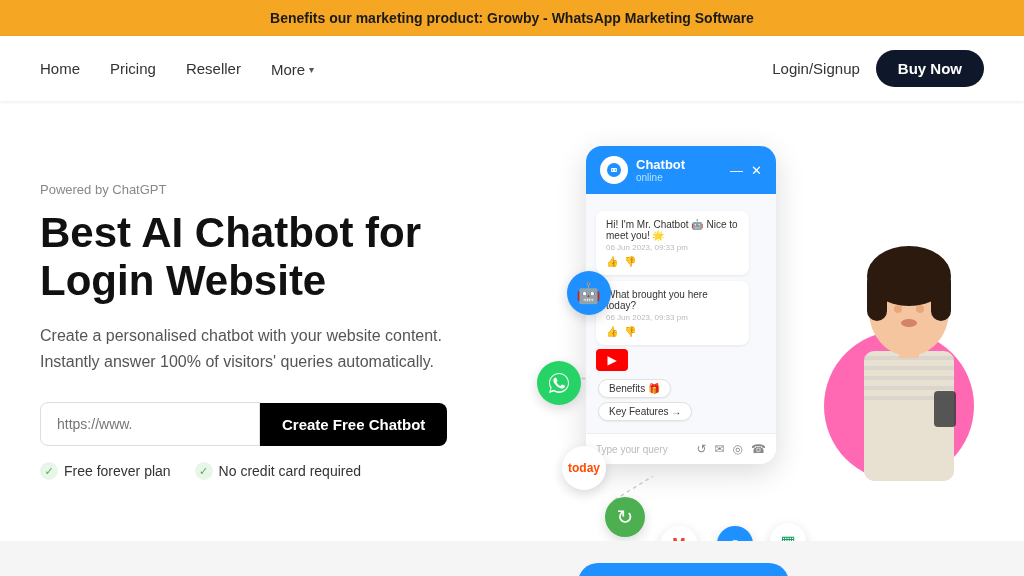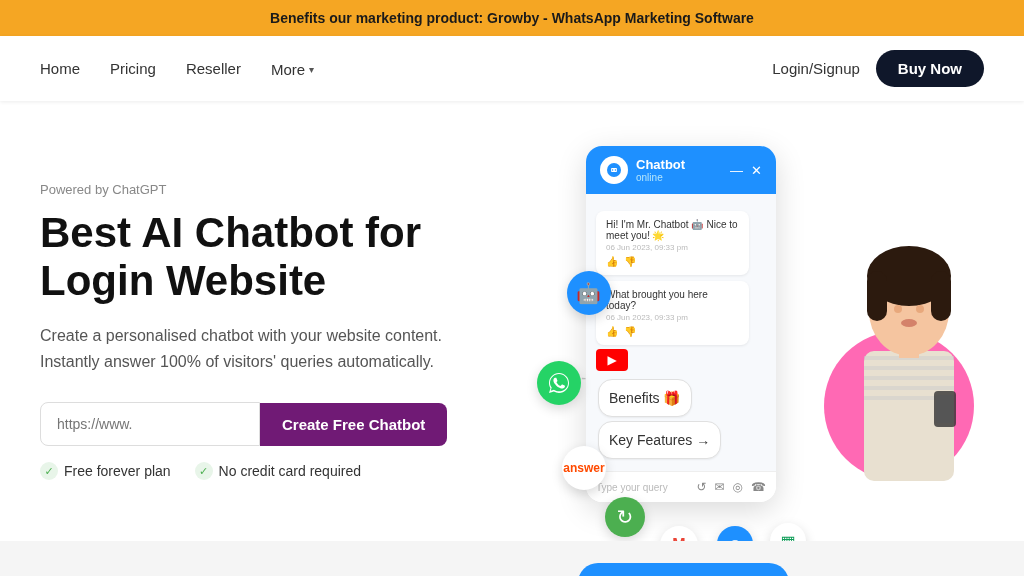--- a/index.html
+++ b/index.html
@@ -127,21 +127,21 @@
     .url-input {
       border: 1.5px solid #ddd;
       border-radius: 8px 0 0 8px;
       padding: 13px 16px;
       font-size: 14px;
       color: #aaa;
       width: 220px;
       outline: none;
     }
     .create-btn {
-      background: #701a75;
+      background: #000000;
       color: #fff;
       border: none;
       border-radius: 0 8px 8px 0;
       padding: 13px 22px;
       font-size: 15px;
       font-weight: 700;
       cursor: pointer;
       white-space: nowrap;
     }
     .badges {
@@ -269,22 +269,22 @@
       justify-content: center;
       color: #fff;
       font-size: 12px;
       margin: 4px 0;
     }
     .chat-chip {
       display: inline-block;
       background: #fff;
       border: 1px solid #e0e0e0;
       border-radius: 14px;
-      padding: 10px 10px;
-      font-size: 14px;
+      padding: 3px 10px;
+      font-size: 10px;
       color: #333;
       margin: 2px 2px;
       box-shadow: 0 1px 2px rgba(0,0,0,0.06);
     }
     .phone-input-bar {
       background: #fff;
       padding: 8px 10px;
       border-top: 1px solid #eee;
       display: flex;
       align-items: center;
@@ -491,21 +491,21 @@
       </div>
     </div>
 
     <div class="float-icon float-robot" style="position:absolute;top:130px;left:55px;background:#1e90ff;color:#fff;font-size:20px;">🤖</div>
     <div class="float-icon float-whatsapp" style="position:absolute;top:220px;left:25px;background:#25d366;color:#fff;">
       <svg width="24" height="24" viewBox="0 0 24 24" fill="white">
           <path d="M17.5 14.4c-.3-.1-1.7-.8-1.9-.9-.3-.1-.5-.1-.7.1-.2.3-.8.9-1 1.1-.2.2-.3.2-.6.1s-1.2-.4-2.2-1.4c-.8-.7-1.4-1.6-1.5-1.9-.2-.3 0-.5.1-.6l.4-.5c.1-.2.2-.3.3-.5.1-.2 0-.4 0-.5-.1-.1-.7-1.6-.9-2.2-.2-.6-.5-.5-.7-.5h-.6c-.2 0-.5.1-.8.4s-1 1-1 2.4 1 2.8 1.2 3c.1.1 2 3.1 4.9 4.3.7.3 1.2.5 1.6.6.7.2 1.3.2 1.8.1.5-.1 1.7-.7 1.9-1.4.2-.6.2-1.2.1-1.3z"></path>
           <path d="M12 2C6.5 2 2 6.5 2 12c0 1.9.5 3.7 1.5 5.3L2 22l4.9-1.5c1.5.9 3.2 1.4 5.1 1.4 5.5 0 10-4.5 10-10S17.5 2 12 2zm0 18.3c-1.7 0-3.3-.5-4.7-1.3l-.3-.2-3.3 1 1-3.2-.2-.3C3.5 15 3 13.5 3 12 3 7 7 3 12 3s9 4 9 9-4 8.3-9 8.3z"></path>
         </svg>
     </div>
-    <div class="float-icon" style="position:absolute;top:305px;left:50px;background:#fff;color:#ff4a00;font-size:12px;font-weight:900;box-shadow:0 4px 12px rgba(0,0,0,0.15);border-radius:50%;width:44px;height:44px;display:flex;align-items:center;justify-content:center;">answer</div>
+    <div class="float-icon" style="position:absolute;top:305px;left:50px;background:#fff;color:#ff4a00;font-size:12px;font-weight:900;box-shadow:0 4px 12px rgba(0,0,0,0.15);border-radius:50%;width:44px;height:44px;display:flex;align-items:center;justify-content:center;">today</div>
     <div class="float-icon" style="position:absolute;top:356px;left:93px;background:#4caf50;color:#fff;font-size:20px;box-shadow:0 4px 12px rgba(0,0,0,0.15);border-radius:50%;width:40px;height:40px;display:flex;align-items:center;justify-content:center;">↻</div>
     <div class="float-icon" style="position:absolute;top:385px;left:148px;background:#fff;font-size:16px;font-weight:900;color:#ea4335;box-shadow:0 4px 12px rgba(0,0,0,0.15);border-radius:50%;width:38px;height:38px;display:flex;align-items:center;justify-content:center;">M</div>
     <div class="float-icon" style="position:absolute;top:385px;left:205px;background:#1e90ff;color:#fff;font-size:14px;box-shadow:0 4px 12px rgba(0,0,0,0.15);border-radius:50%;width:36px;height:36px;display:flex;align-items:center;justify-content:center;">◉</div>
     <div class="float-icon" style="position:absolute;top:382px;left:258px;background:#fff;font-size:16px;color:#0f9d58;box-shadow:0 4px 12px rgba(0,0,0,0.15);border-radius:50%;width:36px;height:36px;display:flex;align-items:center;justify-content:center;">▦</div>
 
     <svg style="position:absolute;top:0;left:0;width:100%;height:100%;z-index:2;pointer-events:none;" viewBox="0 0 520 380">
       <line x1="99" y1="152" x2="180" y2="175" stroke="#ccc" stroke-width="1.5" stroke-dasharray="4,4"></line>
       <line x1="69" y1="242" x2="140" y2="245" stroke="#ccc" stroke-width="1.5" stroke-dasharray="4,4"></line>
       <line x1="94" y1="327" x2="140" y2="300" stroke="#ccc" stroke-width="1.5" stroke-dasharray="4,4"></line>
       <line x1="113" y1="376" x2="155" y2="350" stroke="#ccc" stroke-width="1.5" stroke-dasharray="4,4"></line>

